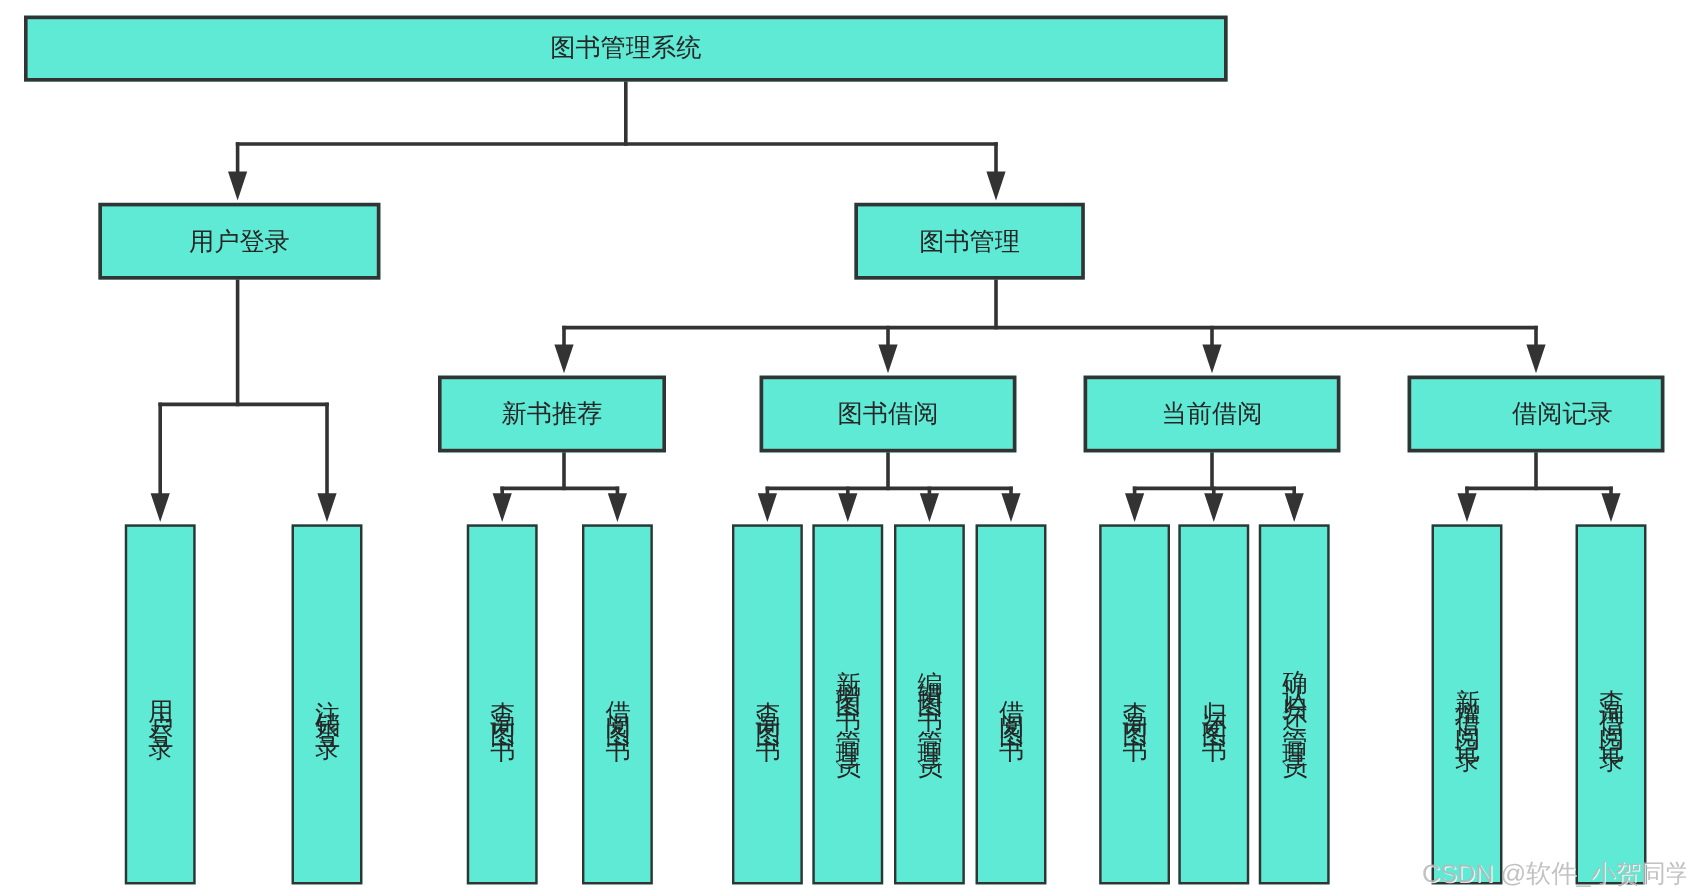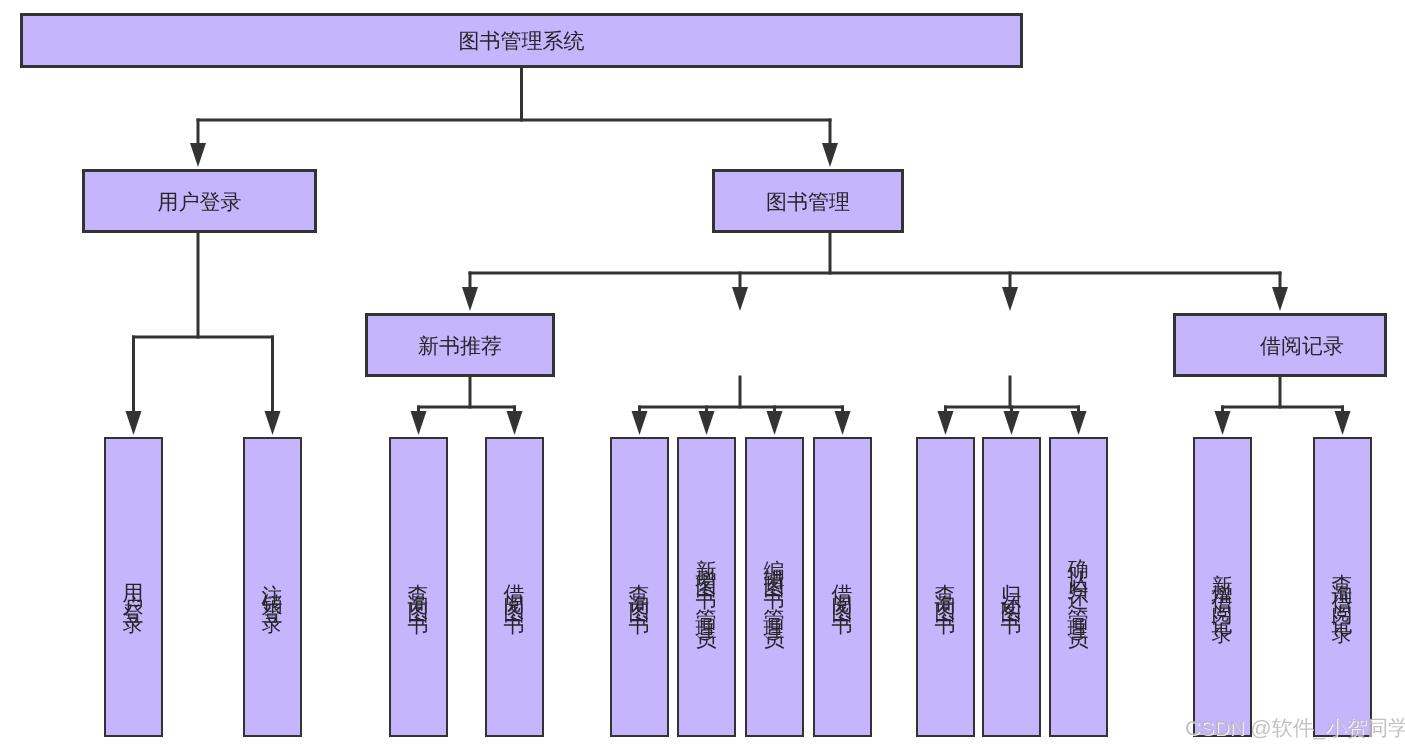--- a/index.html
+++ b/index.html
@@ -19,21 +19,21 @@
   }
   #wires {
     position: absolute;
     left: 0; top: 0;
     width: 1405px; height: 747px;
     z-index: 1;
   }
   .node {
     position: absolute;
     box-sizing: border-box;
-    background: #c4b5fd;
+    background: #5eead4;
     border: 3px solid #333333;
     display: flex;
     align-items: center;
     justify-content: center;
     z-index: 2;
     color: #262626;
   }
   .node .lbl {
     font-size: 21px;
     line-height: 1;
@@ -167,20 +167,26 @@
   <div class="node hbox" id="n-login">
     <span class="lbl">用户登录</span>
   </div>
   <div class="node hbox" id="n-bookmgr">
     <span class="lbl">图书管理</span>
   </div>
 
   <div class="node hbox" id="n-newbook">
     <span class="lbl">新书推荐</span>
   </div>
+  <div class="node hbox" id="n-borrow">
+    <span class="lbl">图书借阅</span>
+  </div>
+  <div class="node hbox" id="n-current">
+    <span class="lbl">当前借阅</span>
+  </div>
   <div class="node hbox" id="n-records">
     <span class="lbl">借阅记录</span>
   </div>
 
   <div class="node leaf" id="lf-1">
     <span class="lbl">用户登录</span>
   </div>
   <div class="node leaf" id="lf-2">
     <span class="lbl">注销登录</span>
   </div>

